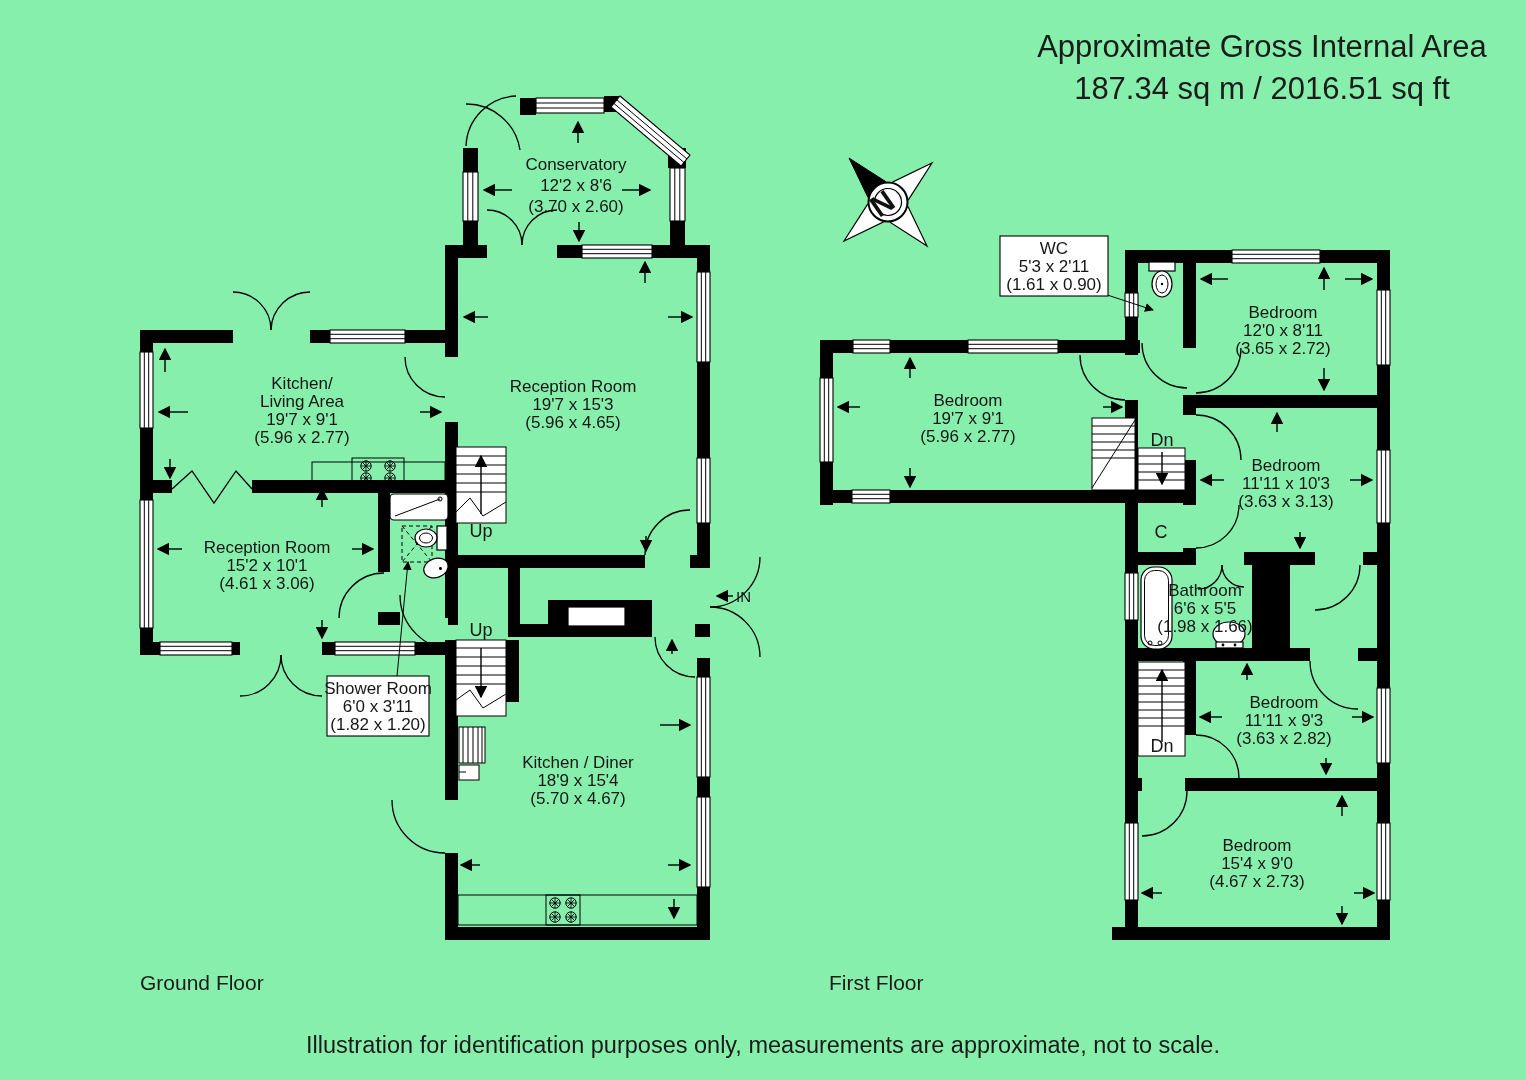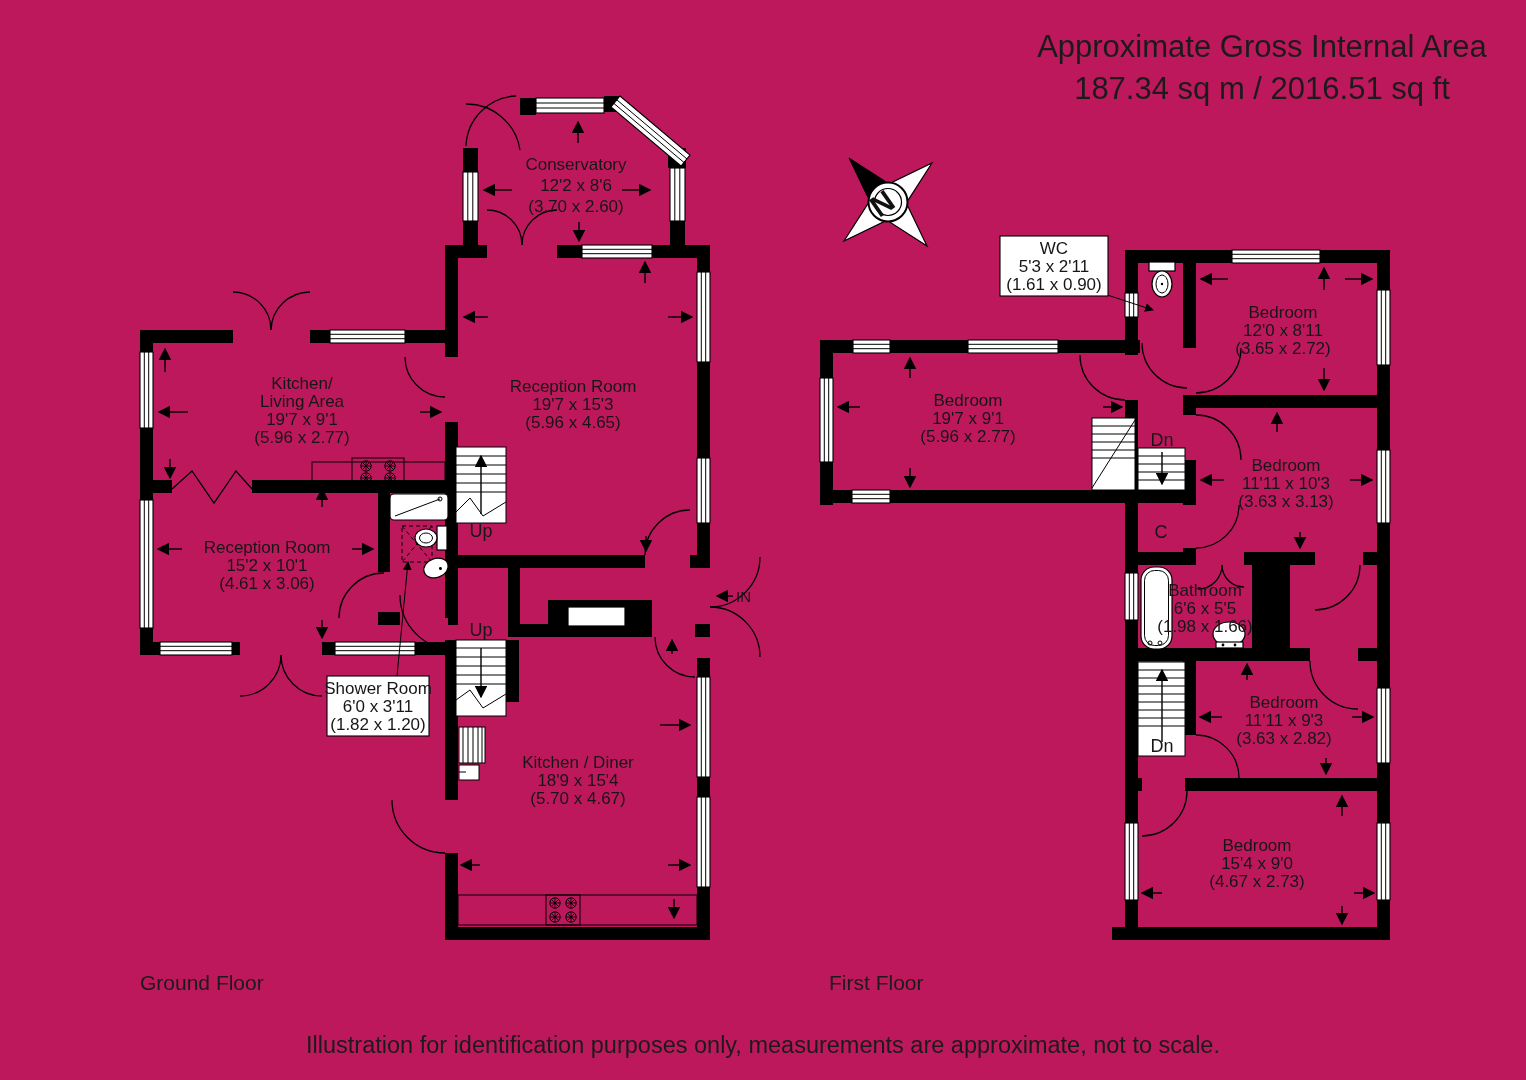--- a/index.html
+++ b/index.html
@@ -1,16 +1,16 @@
 <!DOCTYPE html>
 <html><head>
 <meta charset="utf-8">
 <style>
   html,body{margin:0;padding:0;background:#fff;}
-  #canvas{position:relative;width:1526px;height:1080px;background:#be185d;overflow:hidden;}
+  #canvas{position:relative;width:1526px;height:1080px;background:#86efac;overflow:hidden;}
   svg{display:block;}
   .t-room{font-family:"Liberation Sans",sans-serif;font-size:17px;fill:#161616;text-anchor:middle;}
   .t-ann{font-family:"Liberation Sans",sans-serif;font-size:18px;fill:#161616;text-anchor:middle;}
   .t-in{font-family:"Liberation Sans",sans-serif;font-size:15px;fill:#161616;text-anchor:start;}
   .t-title{font-family:"Liberation Sans",sans-serif;font-size:31px;fill:#1b1b1b;text-anchor:middle;}
   .t-floor{font-family:"Liberation Sans",sans-serif;font-size:21px;fill:#1b1b1b;text-anchor:start;}
   .t-disc{font-family:"Liberation Sans",sans-serif;font-size:23.5px;fill:#1b1b1b;text-anchor:middle;}
   .t-n{font-family:"Liberation Sans",sans-serif;font-size:30px;font-weight:600;fill:#111;text-anchor:middle;}
   .wall{fill:#000;stroke:none;}
   .thin{stroke:#000;stroke-width:1.3;fill:none;}

